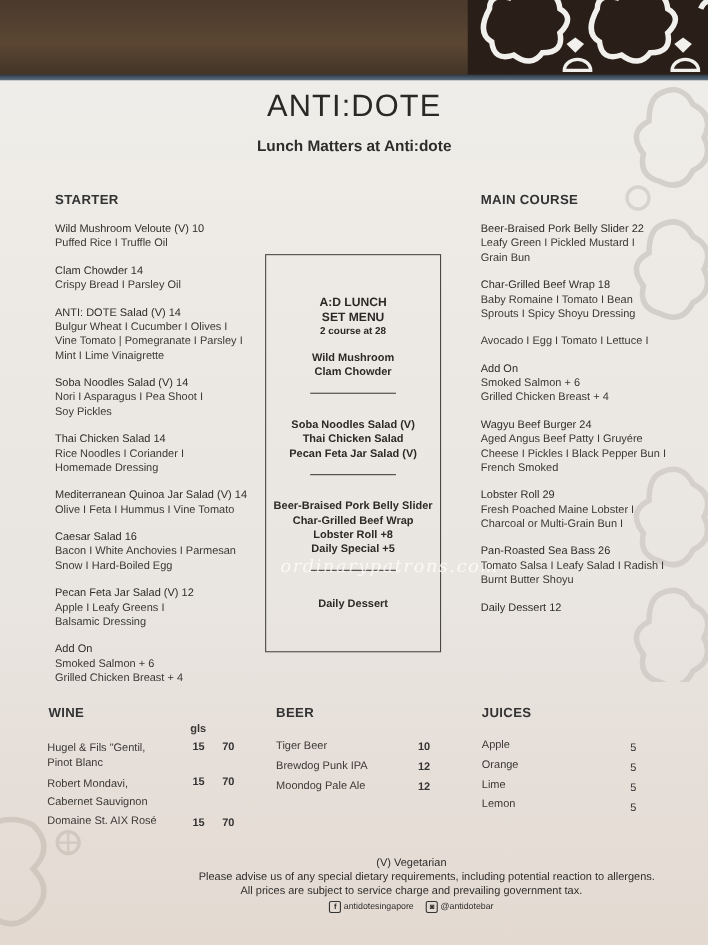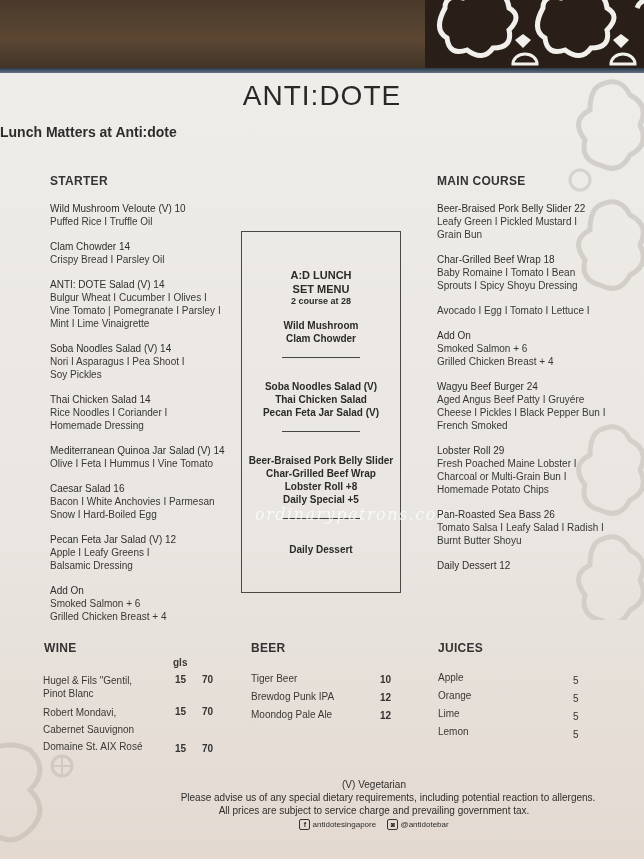--- a/index.html
+++ b/index.html
@@ -25,21 +25,21 @@
     position: absolute; left: 425px; top: 0; width: 219px; height: 68px;
   }
   .ornament-side {
     position: absolute; opacity: 0.55;
   }
   .title {
     position: absolute; left: 0; width: 644px; top: 80px; text-align: center;
     font-size: 28px; letter-spacing: 1px; color: #2a2826;
   }
   .subtitle {
-    position: absolute; left: 0; width: 644px; top: 124px; 
+    position: absolute; left: 0; width: 644px; top: 124px; text-align: center;
     font-size: 14px; font-weight: bold; color: #2f2d2b;
   }
   .section-h {
     font-size: 12px; font-weight: bold; letter-spacing: 0.3px; color: #333;
   }
   .col { position: absolute; }
   .item { margin-top: 12px; }
   .item-name { font-size: 10px; font-weight: normal; color: #2f2d2b; line-height: 13px; }
   .item-desc { font-size: 10px; color: #3a3835; line-height: 13px; }
   .setbox {
@@ -210,21 +210,20 @@
   <div class="item">
     <div class="item-name">Wagyu Beef Burger 24</div>
     <div class="item-desc">Aged Angus Beef Patty I Gruyére</div>
     <div class="item-desc">Cheese I Pickles I Black Pepper Bun I</div>
     <div class="item-desc">French Smoked</div>
   </div>
   <div class="item">
     <div class="item-name">Lobster Roll 29</div>
     <div class="item-desc">Fresh Poached Maine Lobster I</div>
     <div class="item-desc">Charcoal or Multi-Grain Bun I</div>
-    <div class="item-desc">Homemade Potato Chips</div>
   </div>
   <div class="item">
     <div class="item-name">Pan-Roasted Sea Bass 26</div>
     <div class="item-desc">Tomato Salsa I Leafy Salad I Radish I</div>
     <div class="item-desc">Burnt Butter Shoyu</div>
   </div>
   <div class="item">
     <div class="item-name">Daily Dessert 12</div>
   </div>
 </div>

